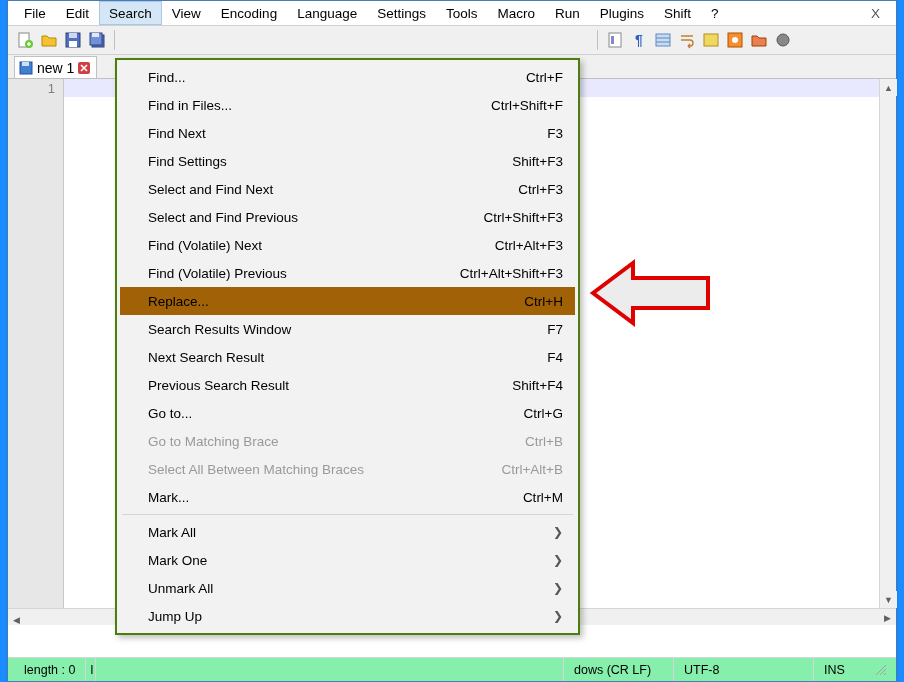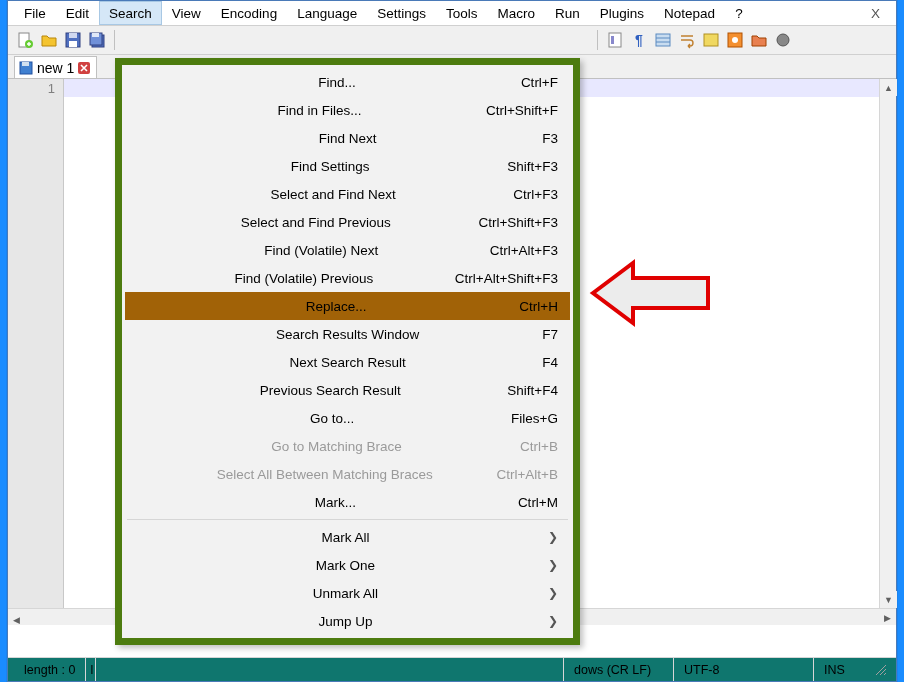--- a/index.html
+++ b/index.html
@@ -42,27 +42,27 @@
 .textarea .hl { position:absolute; left:0; top:0; right:0; height:18px; background:#e8e8ff; }
 .scrollbar-v { position:absolute; right:0; top:0; width:17px; bottom:17px; background:#f0f0f0; border-left:1px solid #d6d6d6; }
 .scrollbar-v .arrow { width:17px; height:17px; background:#f0f0f0; display:flex; align-items:center; justify-content:center; font-size:9px; color:#606060; }
 .scrollbar-v .track { position:absolute; top:17px; bottom:17px; left:0; right:0; }
 .scrollbar-v .arrow.bot { position:absolute; bottom:0; }
 .scrollbar-h { position:absolute; left:0; right:0; bottom:0; height:17px; background:#f0f0f0; border-top:1px solid #d6d6d6; }
 .scrollbar-h .arrow { width:17px; height:17px; display:inline-flex; align-items:center; justify-content:center; font-size:9px; color:#606060; }
 .scrollbar-h .arrow.r { float:right; }
 
 
-.statusbar { position:absolute; bottom:0; left:0; right:0; height:24px; background:#0f766e; border-top:1px solid #d6d6d6; display:flex; align-items:center; font-size:12.5px; padding:0 6px; }
+.statusbar { position:absolute; bottom:0; left:0; right:0; height:24px; background:#86efac; border-top:1px solid #d6d6d6; display:flex; align-items:center; font-size:12.5px; padding:0 6px; }
 .statusbar .cell { padding:0 10px; border-right:1px solid #d6d6d6; height:100%; display:flex; align-items:center; color:#000; }
 .statusbar .cell.spacer { flex:1; border-right:1px solid #d6d6d6; }
 .statusbar .grip { width:18px; height:18px; margin-left:auto; }
 
 
-.menu { position:absolute; left:107px; top:57px; width:465px; background:#f2f2f2; border:7px solid #4d7c0f; box-shadow:3px 3px 6px rgba(0,0,0,.25); padding:3px; font-size:13.5px; z-index:10;text-align:center; }
+.menu { position:absolute; left:107px; top:57px; width:465px; background:#f2f2f2; border:2px solid #4d7c0f; box-shadow:3px 3px 6px rgba(0,0,0,.25); padding:3px; font-size:13.5px; z-index:10; }
 .menu .row { height:28px; display:flex; align-items:center; padding:0 12px 0 28px; color:#000; position:relative; }
 .menu .row.highlight { background:#a16207; }
 .menu .row.disabled { color:#9a9a9a; }
 .menu .row .lbl { flex:1; }
 .menu .row .sc { color:#000; }
 .menu .row.disabled .sc { color:#9a9a9a; }
 .menu .row .sub { color:#555; font-size:12px; margin-left:10px; }
 .menu .divider { height:1px; background:#d6d6d6; margin:3px 2px; }
 
 
@@ -80,21 +80,21 @@
     <span class="item">Edit</span>
     <span class="item open">Search</span>
     <span class="item">View</span>
     <span class="item">Encoding</span>
     <span class="item">Language</span>
     <span class="item">Settings</span>
     <span class="item">Tools</span>
     <span class="item">Macro</span>
     <span class="item">Run</span>
     <span class="item">Plugins</span>
-    <span class="item">Notepad</span>
+    <span class="item">Shift</span>
     <span class="qmark">?</span>
     <span class="spacer"></span>
     <span class="x">X</span>
   </div>
 
   <div class="toolbar">
     <div class="tbtn">
         <svg width="18" height="18">
           <rect x="3" y="2" width="10" height="14" fill="#fff" stroke="#888"></rect>
           <circle cx="13" cy="13" r="4" fill="#6c3"></circle>
@@ -254,21 +254,21 @@
       <div class="row">
         <span class="lbl">Next Search Result</span>
         <span class="sc">F4</span>
       </div>
       <div class="row">
         <span class="lbl">Previous Search Result</span>
         <span class="sc">Shift+F4</span>
       </div>
       <div class="row">
         <span class="lbl">Go to...</span>
-        <span class="sc">Files+G</span>
+        <span class="sc">Ctrl+G</span>
       </div>
       <div class="row disabled">
         <span class="lbl">Go to Matching Brace</span>
         <span class="sc">Ctrl+B</span>
       </div>
       <div class="row disabled">
         <span class="lbl">Select All Between Matching Braces</span>
         <span class="sc">Ctrl+Alt+B</span>
       </div>
       <div class="row">

